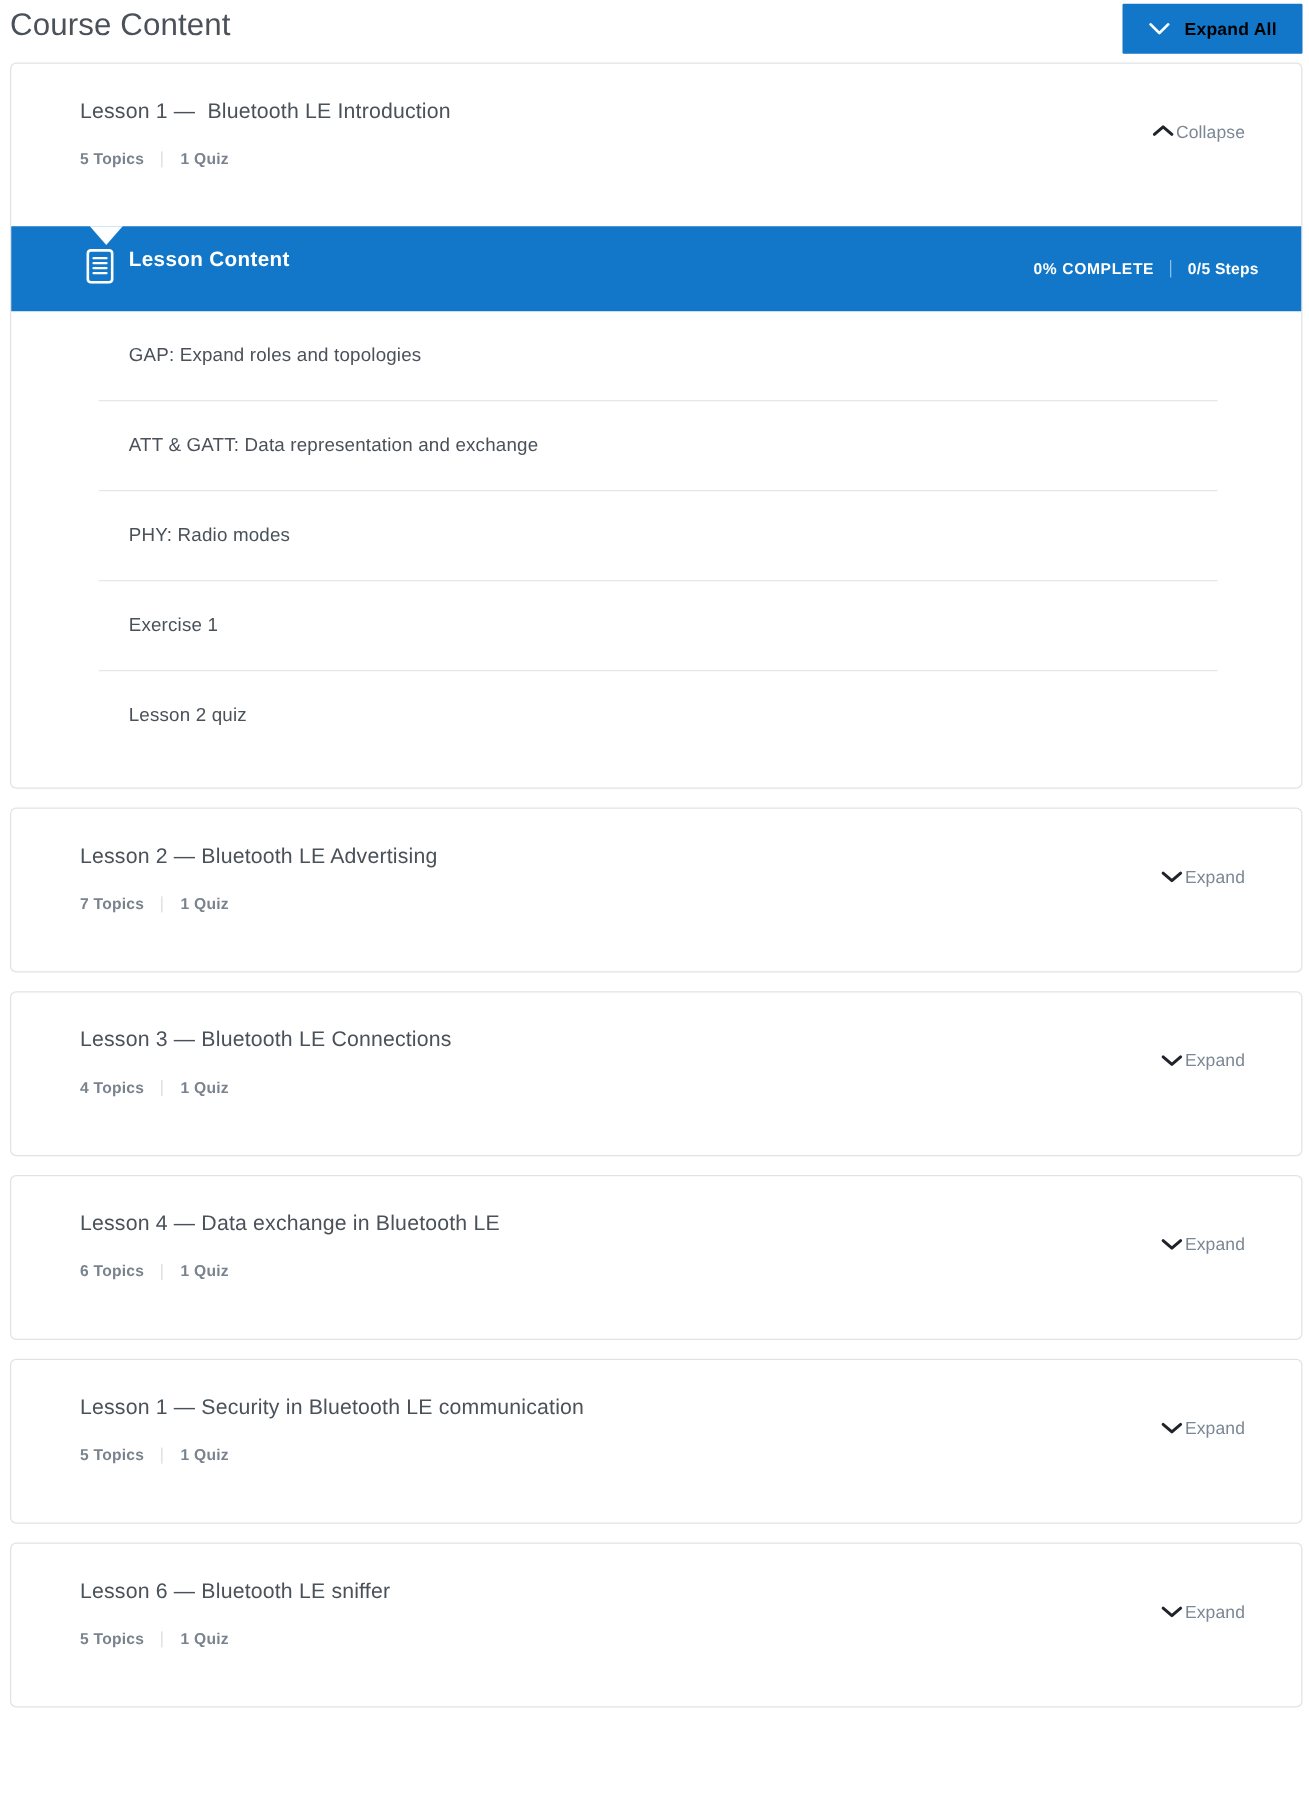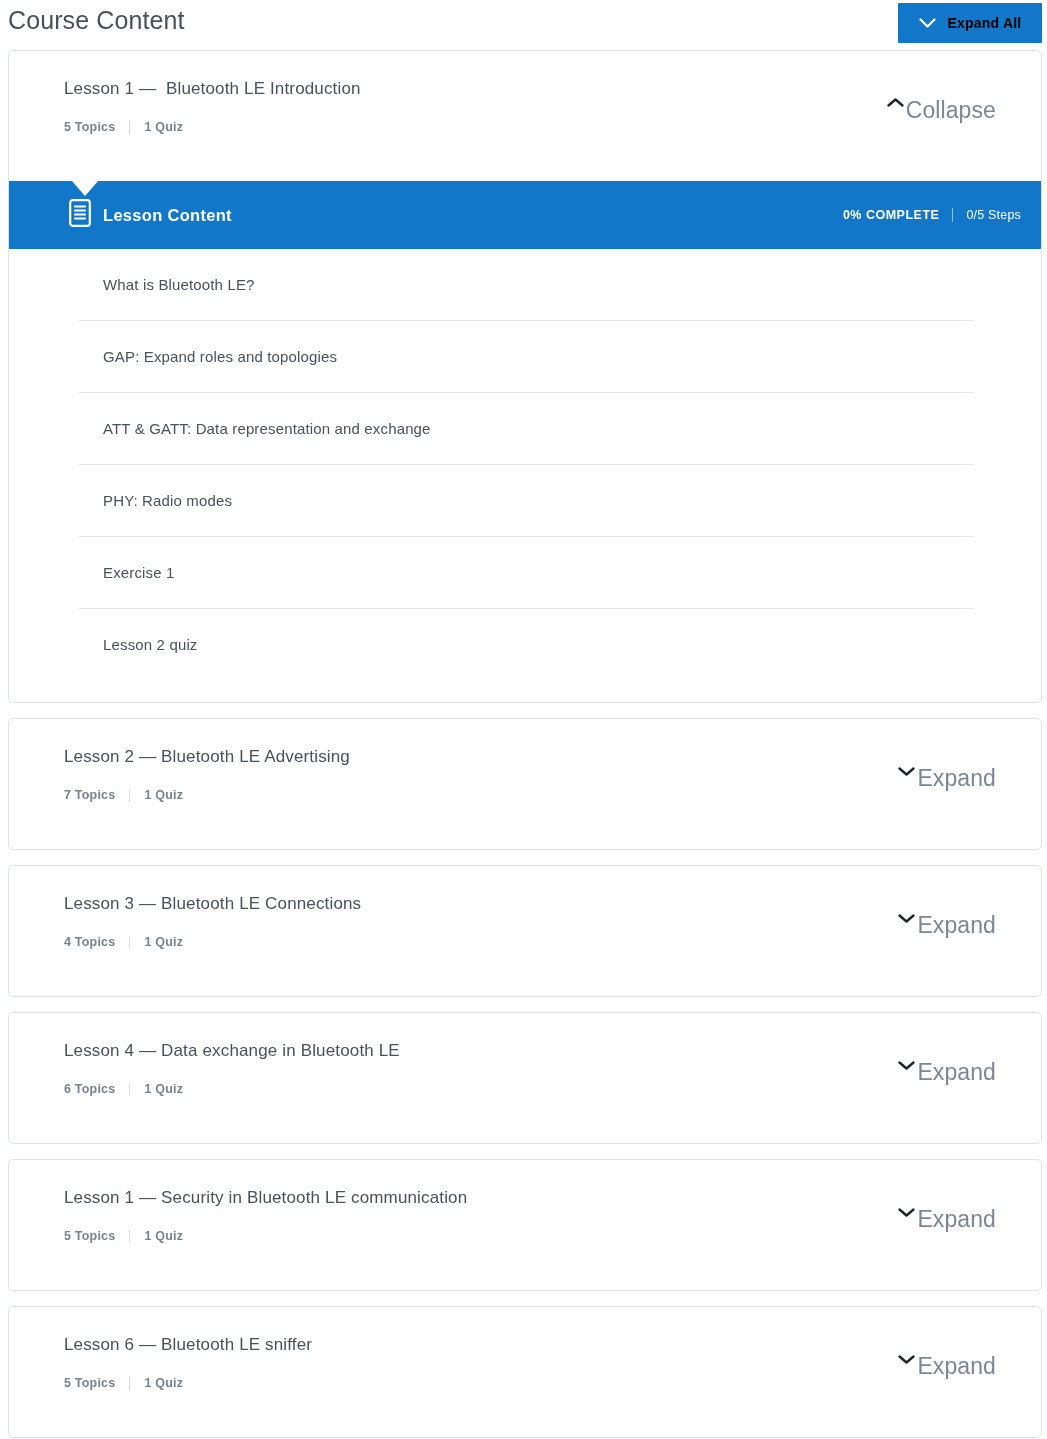--- a/index.html
+++ b/index.html
@@ -94,21 +94,22 @@
     display: inline-block;
     width: 1px;
     height: 13px;
     background: #d7dde3;
   }
   .toggle {
     position: absolute;
     right: 45px;
     top: 46px;
     display: flex;
-    font-size: 23px;
+    align-items: center;
+    font-size: 14px;
     color: #7b8794;
     cursor: pointer;
     letter-spacing: .1px;
   }
   .toggle .chev { display: flex; margin-right: 1px; }
 
   
   .lesson-content-bar {
     position: relative;
     background: #1277c8;
@@ -122,41 +123,40 @@
     left: 62px;
     top: -1px;
     width: 0;
     height: 0;
     border-left: 14px solid transparent;
     border-right: 14px solid transparent;
     border-top: 16px solid #ffffff;
   }
   .lc-left {
     display: flex;
-    align-items: center;
     gap: 12px;
     margin-left: 60px;
   }
   .lc-label {
     color: #ffffff;
     font-size: 16.5px;
     font-weight: bold;
     letter-spacing: .3px;
   }
   .lc-right {
     position: absolute;
-    right: 20px;
+    right: 34px;
     display: flex;
     align-items: center;
     gap: 13px;
     color: #ffffff;
     justify-content: flex-end;
   }
   .lc-complete { font-size: 12.5px; font-weight: bold; letter-spacing: .5px; }
-  .lc-steps { font-size: 12.5px; font-weight: 400; letter-spacing: .2px; }
+  .lc-steps { font-size: 12.5px; font-weight: 700; letter-spacing: .2px; }
   .lc-sep {
     display: inline-block;
     width: 1px;
     height: 14px;
     background: #8fc1e7;
   }
 
   
   .topics { padding: 0 0 22px 0; }
   .topic-row {
@@ -224,23 +224,20 @@
     </div>
     <div class="lc-right">
       <span class="lc-complete">0% COMPLETE</span>
       <span class="lc-sep"></span>
       <span class="lc-steps">0/5 Steps</span>
     </div>
   </div>
 
   <div class="topics">
     <div class="topic-row">
-      <span class="topic-label">What is Bluetooth LE?</span>
-    </div>
-    <div class="topic-row">
       <span class="topic-label">GAP: Expand roles and topologies</span>
     </div>
     <div class="topic-row">
       <span class="topic-label">ATT &amp; GATT: Data representation and exchange</span>
     </div>
     <div class="topic-row">
       <span class="topic-label">PHY: Radio modes</span>
     </div>
     <div class="topic-row">
       <span class="topic-label">Exercise 1</span>

